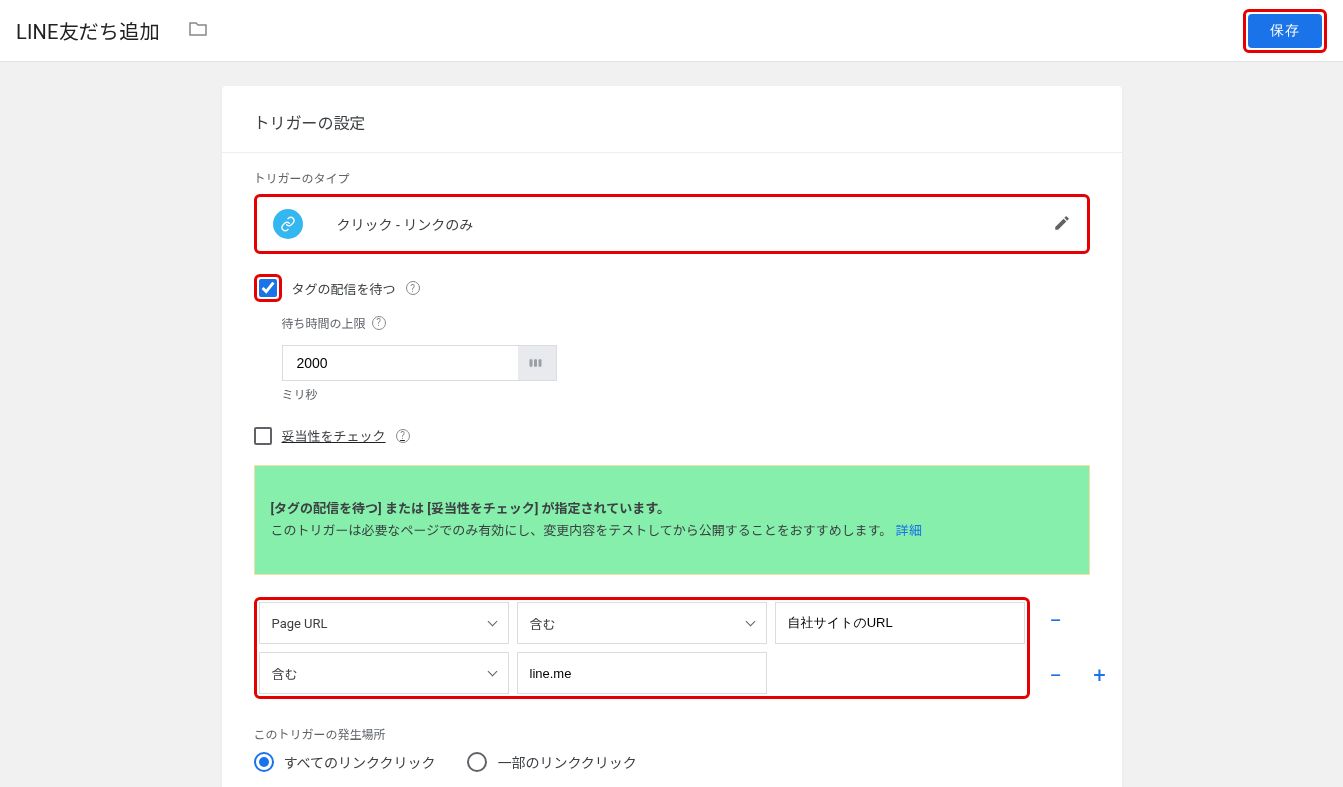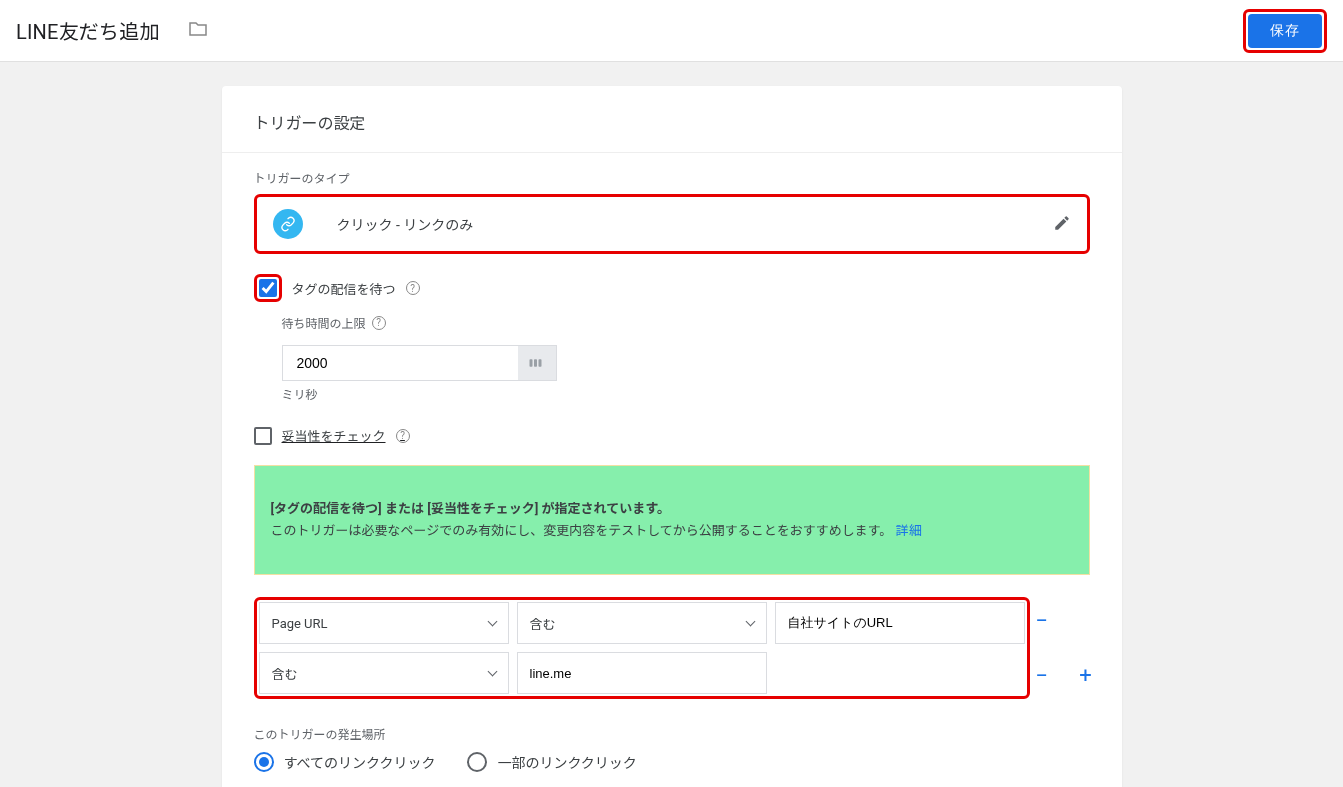--- a/index.html
+++ b/index.html
@@ -42,21 +42,21 @@
 .row-btn { color: #1a73e8; font-size: 22px; font-weight: 400; cursor: pointer; width: 24px; text-align: center; user-select: none; }
 .trigger-location { margin-top: 26px; }
 .radio-row { display: flex; align-items: center; gap: 32px; margin-top: 10px; }
 .radio-opt { display: flex; align-items: center; gap: 10px; }
 .radio { appearance: none; width: 20px; height: 20px; border: 2px solid #1a73e8; border-radius: 50%; cursor: pointer; position: relative; }
 .radio:checked::after { content: ''; position: absolute; top: 3px; left: 3px; width: 10px; height: 10px; background: #1a73e8; border-radius: 50%; }
 .radio.grey { border-color: #5f6368; }
 .radio.grey:checked::after { background: #5f6368; }
 .radio-label { font-size: 14px; color: #3c4043; }
 .arrow-down { border: solid #5f6368; border-width: 0 1.5px 1.5px 0; display: inline-block; padding: 3px; transform: rotate(45deg); margin-top: -3px; }
-.cond-outer-row { display: flex; align-items: center; margin-bottom: 8px; }
+.cond-outer-row { display: flex; align-items: center; gap: 14px; margin-bottom: 8px; }
 </style>
 </head>
 <body>
 
 <div class="topbar">
   <div class="topbar-left">
     <span class="page-title">LINE友だち追加</span>
     <span class="folder-icon">
       <svg width="20" height="16" viewBox="0 0 20 16" fill="none">
           <path d="M2 2h6l2 2h8v10H2V2z" stroke="#888" stroke-width="1.5" fill="none"></path>

